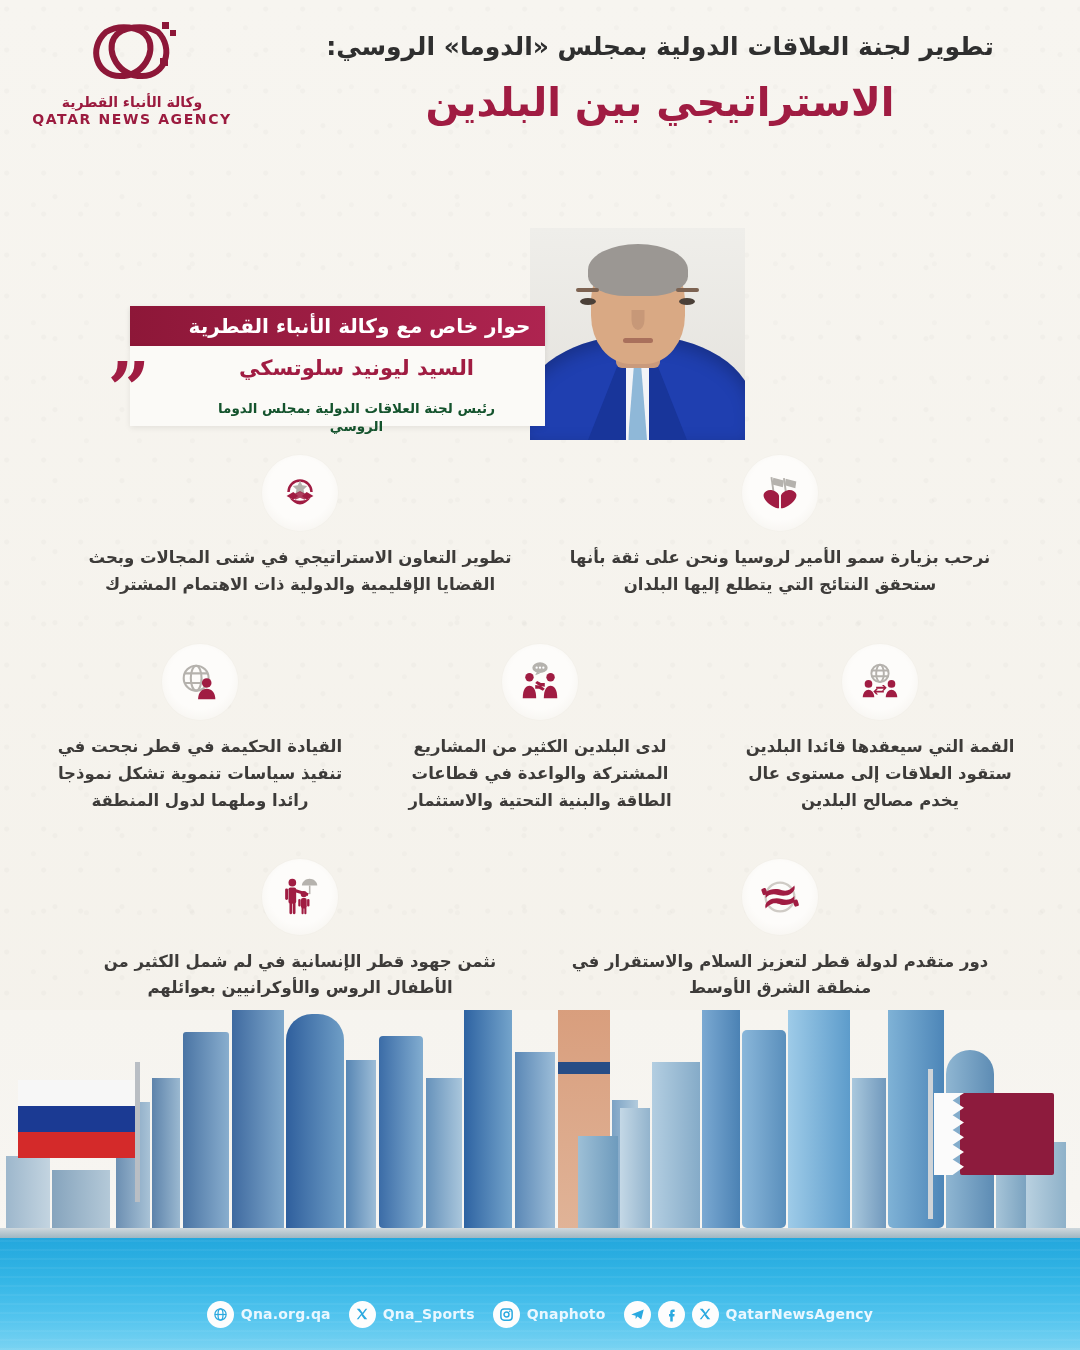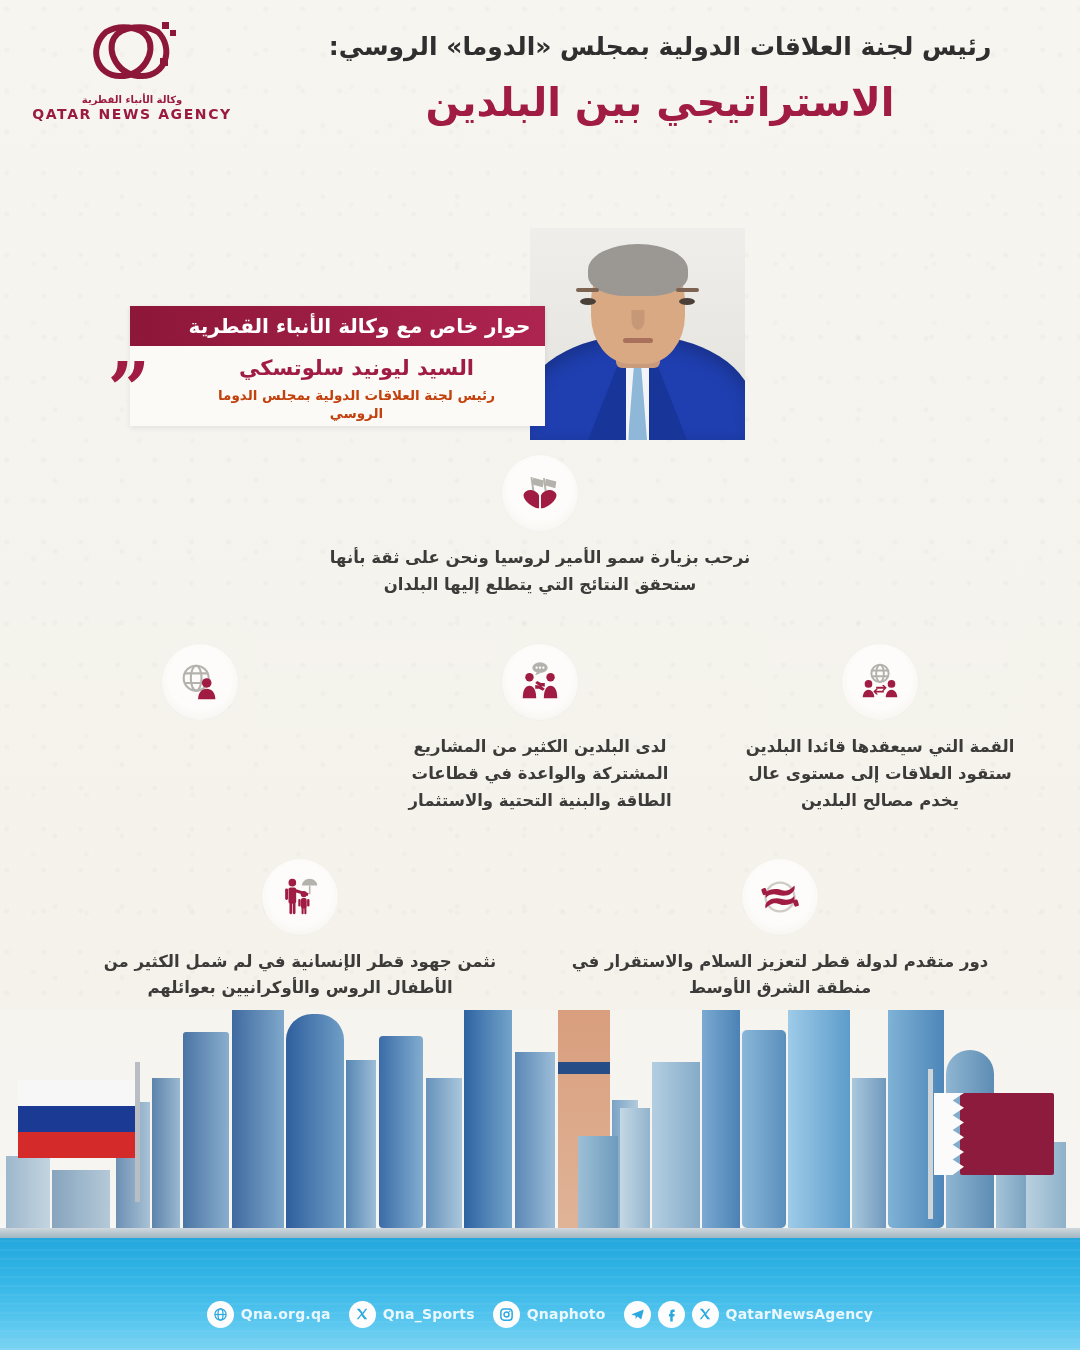--- a/index.html
+++ b/index.html
@@ -19,21 +19,21 @@
       radial-gradient(circle at 63% 47%, rgba(0,0,0,.015) 0 2px, transparent 3px),
       radial-gradient(circle at 82% 77%, rgba(0,0,0,.018) 0 2px, transparent 3px),
       linear-gradient(#f7f5f0,#f4f1ea);
     background-size:37px 41px,53px 59px,67px 71px,100% 100%;
   }
 
   
   .header{ position:absolute; top:0; left:0; right:0; height:225px; }
   .logo{ position:absolute; top:18px; left:32px; width:200px; text-align:center; }
   .logo svg{ display:block; margin:0 auto; }
-  .logo .ar{ font-size:10px; color:#9b1b3f; letter-spacing:.3px; margin-top:2px; font-weight:bold;}
+  .logo .ar{ font-size:14px; color:#9b1b3f; letter-spacing:.3px; margin-top:2px; font-weight:bold;}
   .logo .en{ font-size:14px; color:#9b1b3f; letter-spacing:1.6px; font-weight:bold; margin-top:1px;}
 
   .headline{ position:absolute; top:30px; right:40px; width:760px; text-align:center; }
   .kicker{
     font-size:25px; font-weight:bold; color:#2f2f2f; line-height:1.35;
     letter-spacing:-.2px;
   }
   .title{
     margin-top:10px;
     font-size:40px; font-weight:bold; color:#a01c42; line-height:1.42;
@@ -91,21 +91,21 @@
     display:flex; align-items:center; justify-content:center;
     box-shadow:0 2px 5px rgba(0,0,0,.13);
   }
   .ribbon span{ color:#fff; font-weight:bold; font-size:20px; letter-spacing:-.2px;margin-left:44px;}
   .namecard{
     position:absolute; top:118px; right:calc(50% - 5px); width:415px; height:80px;
     background:#fbfaf7; box-shadow:0 2px 6px rgba(0,0,0,.08);
     padding:9px 22px 0 60px; text-align:center;
   }
   .namecard .nm{ font-size:21px; font-weight:bold; color:#a01c42; line-height:1.25;}
-  .namecard .rl{ font-size:13.5px; font-weight:bold; color:#c2410c; line-height:1.35; margin-top:5px;}
+  .namecard .rl{ font-size:13.5px; font-weight:bold; color:#14532d; line-height:1.35; margin-top:18px;}
   .quote{
     position:absolute; top:142px; right:calc(50% + 390px);
     font-size:74px; line-height:.55; color:#a01c42; font-weight:bold;
     font-family:"DejaVu Serif","Liberation Serif",serif;
   }
 
   
   .grid{ position:absolute; top:455px; left:0; right:0; }
   .row{ display:flex; justify-content:center; }
   .row1 .cell{ width:480px; }
@@ -206,21 +206,21 @@
         </g>
         <rect x="76" y="4" width="7" height="7" fill="#8d1738"></rect>
         <rect x="84" y="12" width="6" height="6" fill="#8d1738"></rect>
         <rect x="74" y="40" width="8" height="8" fill="#8d1738"></rect>
       </svg>
       <div class="ar">وكالة الأنباء القطرية</div>
       <div class="en">QATAR NEWS AGENCY</div>
     </div>
 
     <div class="headline">
-      <div class="kicker">رئيس لجنة العلاقات الدولية بمجلس «الدوما» الروسي:</div>
+      <div class="kicker">تطوير لجنة العلاقات الدولية بمجلس «الدوما» الروسي:</div>
       <div class="title">
         <div>الاستراتيجي بين البلدين</div>
       </div>
     </div>
   </div>
 
   <div class="person">
 
     <div class="photo">
       <div class="bg"></div>
@@ -266,20 +266,35 @@
             </g>
             <g fill="#a01c42">
               <path d="M23 27 c0-2 -3-5 -7-6 -4-1 -8 1 -9 4 -1 4 3 9 8 12 3 2 6 3 8 3z"></path>
               <path d="M25 27 c0-2 3-5 7-6 4-1 8 1 9 4 1 4 -3 9 -8 12 -3 2 -6 3 -8 3z"></path>
             </g>
           </svg>
         </div>
         <p>نرحب بزيارة سمو الأمير لروسيا ونحن على ثقة بأنها ستحقق النتائج التي يتطلع إليها البلدان</p>
       </div>
 
+      <div class="cell">
+        <div class="ico">
+          <svg width="46" height="46" viewBox="0 0 48 48">
+            <path d="M12 23 a12 12 0 0 1 24 0" fill="none" stroke="#a01c42" stroke-width="2.6"></path>
+            <path d="M24 11 l2.3 4.9 5.3.7 -3.9 3.7 1 5.3 -4.7-2.6 -4.7 2.6 1-5.3 -3.9-3.7 5.3-.7z" fill="#b5b2ad"></path>
+            <g fill="#a01c42">
+              <path d="M10 27 l7-4 5 4 -5 4z"></path>
+              <path d="M38 27 l-7-4 -5 4 5 4z"></path>
+              <path d="M13 29 c3 4 7 7 11 7 4 0 8-3 11-7 -4 2 -7 3 -11 3 -4 0 -7-1 -11-3z"></path>
+              <path d="M16 26 l8-4 8 4 -3 5 -5-2 -5 2z" opacity=".85"></path>
+            </g>
+          </svg>
+        </div>
+        <p>تطوير التعاون الاستراتيجي في شتى المجالات وبحث القضايا الإقليمية والدولية ذات الاهتمام المشترك</p>
+      </div>
     </div>
 
     <div class="row row2">
       <div class="cell">
         <div class="ico">
           <svg width="46" height="46" viewBox="0 0 48 48">
             <g stroke="#b5b2ad" stroke-width="2" fill="none">
               <circle cx="24" cy="15" r="9"></circle>
               <ellipse cx="24" cy="15" rx="4" ry="9"></ellipse>
               <path d="M15.4 12h17.2M15.4 18h17.2"></path>
@@ -327,20 +342,21 @@
               <circle cx="20" cy="20" r="13"></circle>
               <ellipse cx="20" cy="20" rx="5.6" ry="13"></ellipse>
               <path d="M7.6 15h24.8M7.6 25h24.8"></path>
             </g>
             <g fill="#a01c42">
               <circle cx="31" cy="25" r="5"></circle>
               <path d="M22 42 c0-7 4-11 9-11 5 0 9 4 9 11z"></path>
             </g>
           </svg>
         </div>
+        <p>القيادة الحكيمة في قطر نجحت في تنفيذ سياسات تنموية تشكل نموذجا رائدا وملهما لدول المنطقة</p>
       </div>
     </div>
 
     <div class="row row3">
       <div class="cell">
         <div class="ico">
           <svg width="46" height="46" viewBox="0 0 48 48">
             <circle cx="24" cy="24" r="15" fill="none" stroke="#cfcbc5" stroke-width="2.4"></circle>
             <g fill="#a01c42">
               <path d="M9 19 c4-3 9-4 14-3 3 1 6 2 9 1 3-1 5-3 7-5 1 3 0 6 -3 8 -4 3 -9 3 -14 2 -3-1 -6-1 -9 0 -2 1 -3 2 -4 3z"></path>

